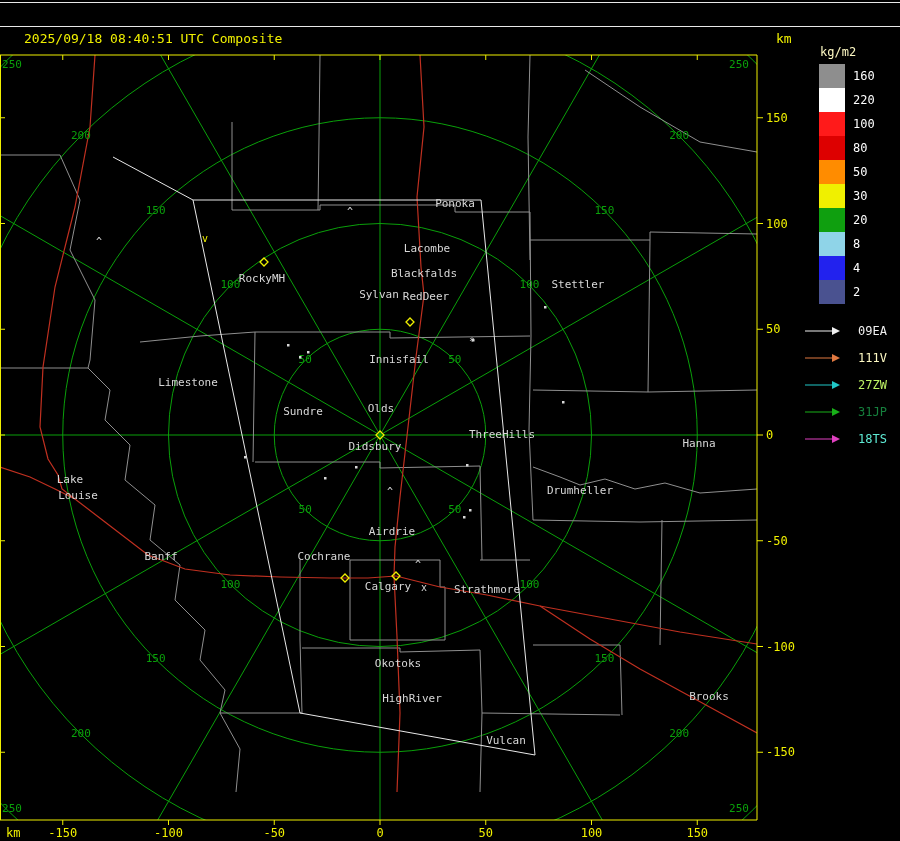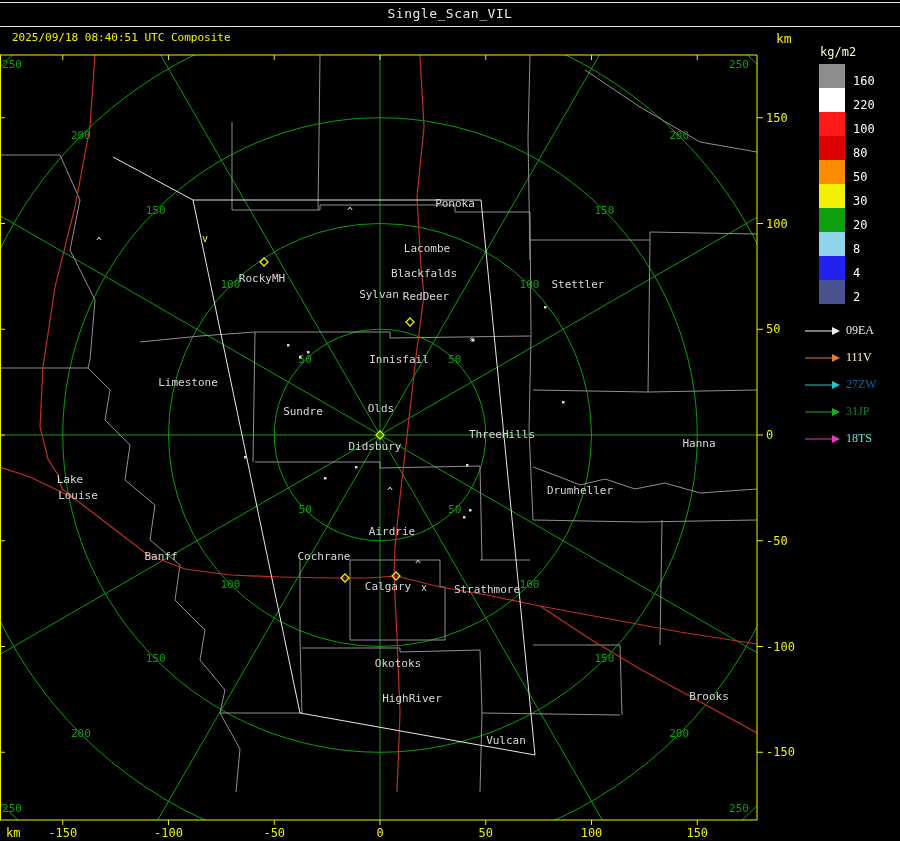--- a/index.html
+++ b/index.html
@@ -2,44 +2,43 @@
 <html><head>
 <meta charset="utf-8">
 <style>
   html,body{margin:0;padding:0;background:#000;}
   body{width:900px;height:841px;position:relative;overflow:hidden;
        font-family:"DejaVu Sans Mono",monospace;}
   .hr{position:absolute;left:0;width:900px;height:1px;background:#e8e8e8;}
   .titlebar{position:absolute;top:0;left:0;width:900px;height:27px;}
   .ttext{position:absolute;top:6px;left:0;width:900px;text-align:center;
          color:#e8e8e8;font-size:13px;letter-spacing:.5px;}
-  .timestamp{position:absolute;top:31px;left:12px;color:#f0f000;font-size:11px;z-index:5;}
+  .timestamp{position:absolute;top:31px;left:24px;color:#f0f000;font-size:13px;z-index:5;}
   .km-top{position:absolute;top:31px;left:776px;color:#f0f000;font-size:13px;z-index:5;}
   #map-svg{position:absolute;top:27px;left:0;}
   .rightpanel{position:absolute;top:27px;left:800px;width:100px;height:814px;}
   .cbunit{position:absolute;top:18px;left:20px;color:#fef9c3;font-size:12px;}
   #cbrows{position:absolute;top:37px;left:8px;}
-  .cbrow{display:flex;align-items:flex-end;height:24px;padding-left:11px;}
+  .cbrow{display:flex;align-items:center;height:24px;padding-left:11px;}
   .swatch{width:26px;height:24px;}
   .cblabel{margin-left:8px;color:#fff;font-size:12px;width:34px;}
   #stations{position:absolute;top:290px;left:4px;}
   .strow{display:flex;align-items:center;height:27px;}
-  .stlabel{margin-left:6px;font-size:12px;font-family:Liberation Serif, serif;}
+  .stlabel{margin-left:18px;font-size:12px;}
   #map-svg text{font-family:"DejaVu Sans Mono",monospace;}
   .town{font-size:11px;}
   .ringlbl{font-size:11px;}
   .axlbl{font-size:12px;}
   .glyph{font-size:10px;}
 </style>
 </head>
 <body>
 
 <div class="titlebar">
   <div class="hr" style="top:2px"></div>
-  <div class="ttext">Single_Scan_VIL</div>
   <div class="hr" style="top:26px"></div>
 </div>
 
 <div class="timestamp">2025/09/18 08:40:51 UTC Composite</div>
 <div class="km-top">km</div>
 
 <svg id="map-svg" width="800" height="814" viewBox="0 0 800 814">
     <defs>
       <clipPath id="plotclip">
         <rect x="0" y="28" width="757" height="765"></rect>
@@ -280,21 +279,21 @@
           <line x1="1" y1="5" x2="28" y2="5" stroke="#e07840"></line>
           <polygon points="28,1 36,5 28,9" fill="#e07840"></polygon>
         </svg>
         <span class="stlabel" style="color: #fef9c3;">111V</span>
       </div>
       <div class="strow">
         <svg width="36" height="10">
           <line x1="1" y1="5" x2="28" y2="5" stroke="#20c8c8"></line>
           <polygon points="28,1 36,5 28,9" fill="#20c8c8"></polygon>
         </svg>
-        <span class="stlabel" style="color: #0369a1;">27ZW</span>
+        <span class="stlabel" style="color: #bef264;">27ZW</span>
       </div>
       <div class="strow">
         <svg width="36" height="10">
           <line x1="1" y1="5" x2="28" y2="5" stroke="#18b018"></line>
           <polygon points="28,1 36,5 28,9" fill="#18b018"></polygon>
         </svg>
         <span class="stlabel" style="color: #15803d;">31JP</span>
       </div>
       <div class="strow">
         <svg width="36" height="10">

